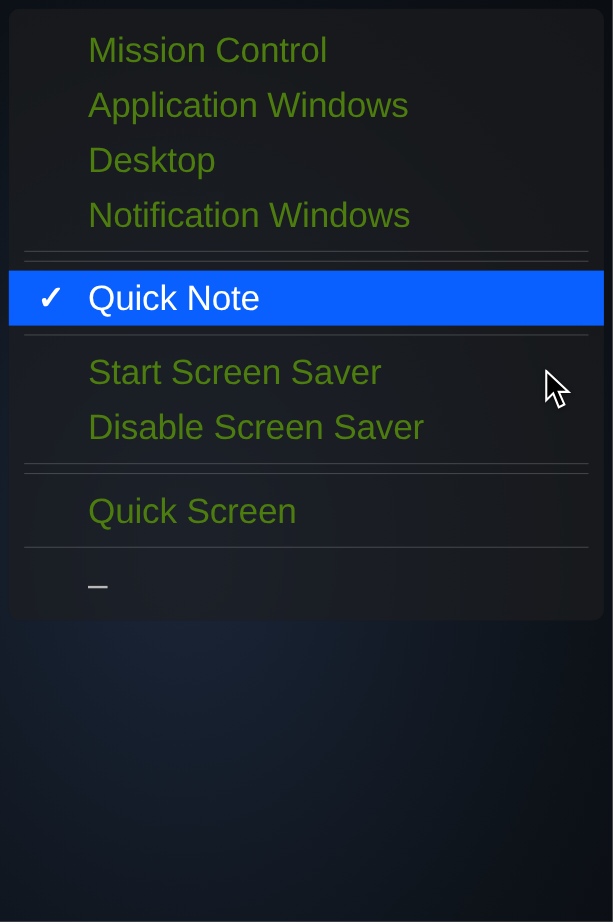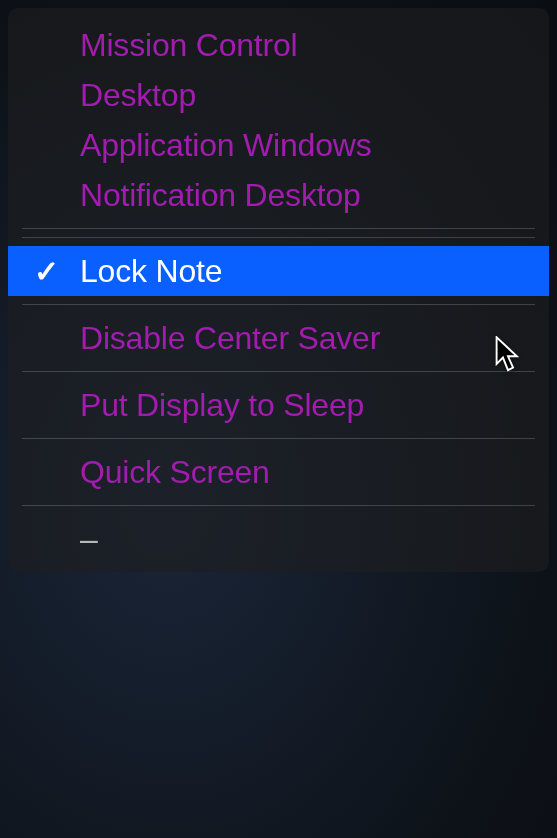--- a/index.html
+++ b/index.html
@@ -26,21 +26,21 @@
       padding-bottom: 8px;
     }
     .menu-item {
       display: flex;
       align-items: center;
       height: 50px;
       padding-left: 72px;
       padding-right: 20px;
       font-size: 32px;
       font-weight: 400;
-      color: #a21caf;
+      color: #4d7c0f;
       letter-spacing: -0.2px;
       position: relative;
       cursor: default;
     }
     .menu-item.selected {
       background: #0a60ff;
       color: #ffffff;
       font-weight: 500;
     }
     .menu-item.dash {
@@ -77,50 +77,50 @@
   </style>
 </head>
 <body>
 
 <div class="menu">
 
   <div class="menu-item">
     <span>Mission Control</span>
   </div>
   <div class="menu-item">
+    <span>Application Windows</span>
+  </div>
+  <div class="menu-item">
     <span>Desktop</span>
   </div>
   <div class="menu-item">
-    <span>Application Windows</span>
-  </div>
-  <div class="menu-item">
-    <span>Notification Desktop</span>
+    <span>Notification Windows</span>
   </div>
 
   <div class="separator"></div>
 
 
   <div class="separator"></div>
 
   <div class="menu-item selected">
     <span class="checkmark">✓</span>
-    <span>Lock Note</span>
+    <span>Quick Note</span>
   </div>
 
   <div class="separator"></div>
 
   <div class="menu-item">
-    <span>Disable Center Saver</span>
+    <span>Start Screen Saver</span>
+  </div>
+  <div class="menu-item">
+    <span>Disable Screen Saver</span>
   </div>
 
   <div class="separator"></div>
 
-  <div class="menu-item">
-    <span>Put Display to Sleep</span>
-  </div>
 
   <div class="separator"></div>
 
   <div class="menu-item">
     <span>Quick Screen</span>
   </div>
 
   <div class="separator"></div>
 
   <div class="menu-item dash">

